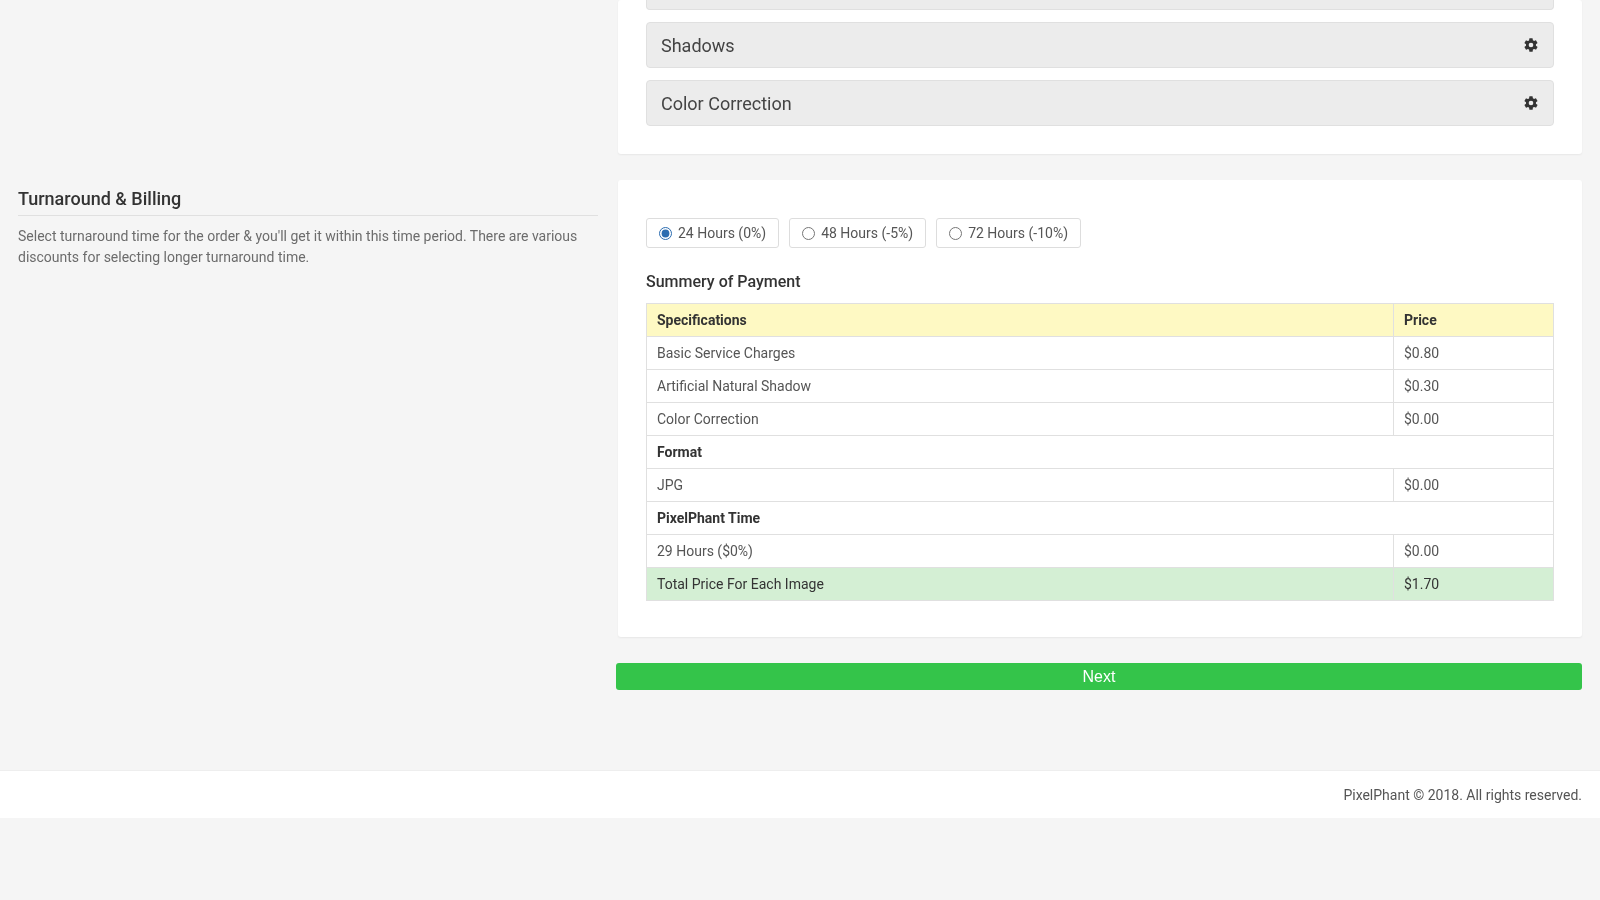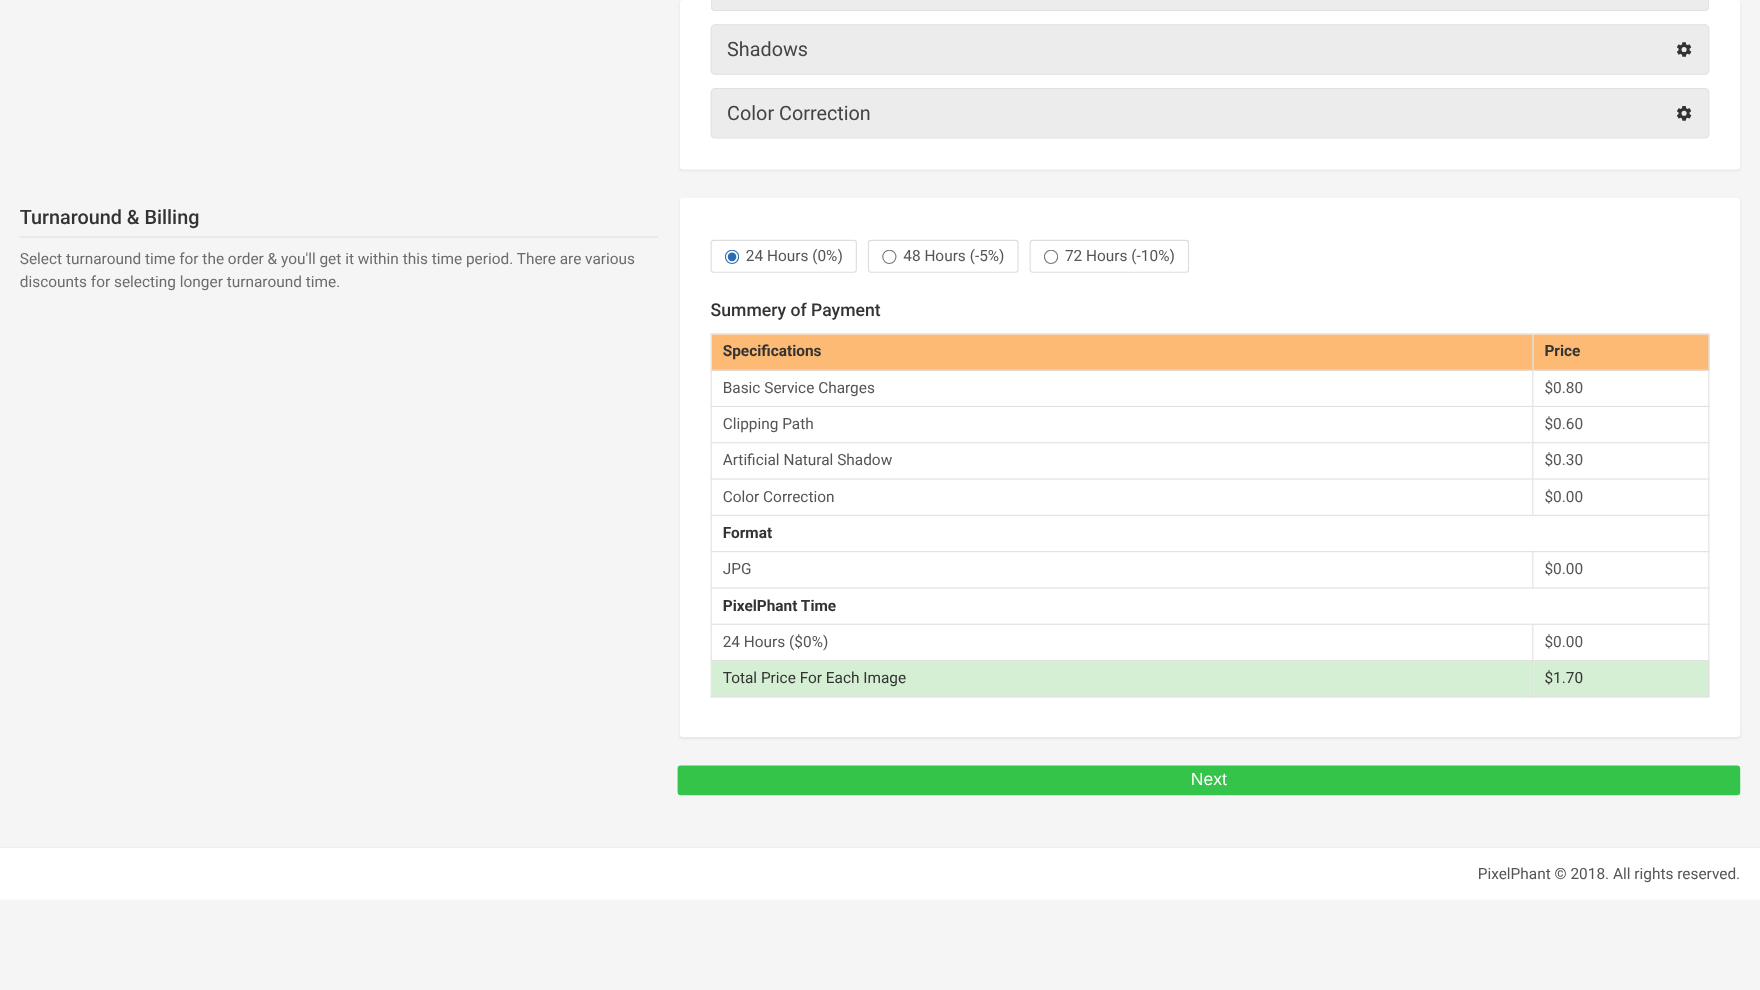--- a/index.html
+++ b/index.html
@@ -110,21 +110,21 @@
   border-collapse: collapse;
 }
 table.summary th, table.summary td {
   border: 1px solid #e0e0e0;
   padding: 8px 10px;
   text-align: left;
   font-size: 14px;
   color: #555;
 }
 table.summary th {
-  background: #fdba74;
+  background: #fef9c3;
   font-weight: 700;
   color: #333;
 }
 table.summary td.section-row {
   font-weight: 700;
   color: #333;
 }
 table.summary tr.total td {
   background: #d4efd4;
   font-weight: 400;
@@ -212,43 +212,39 @@
               <th>Specifications</th>
               <th style="width:160px">Price</th>
             </tr>
           </thead>
           <tbody>
             <tr>
                 <td>Basic Service Charges</td>
                 <td>$0.80</td>
               </tr>
             <tr>
-                <td>Clipping Path</td>
-                <td>$0.60</td>
-              </tr>
-            <tr>
                 <td>Artificial Natural Shadow</td>
                 <td>$0.30</td>
               </tr>
             <tr>
                 <td>Color Correction</td>
                 <td>$0.00</td>
               </tr>
             <tr>
                 <td class="section-row" colspan="2">Format</td>
               </tr>
             <tr>
                 <td>JPG</td>
                 <td>$0.00</td>
               </tr>
             <tr>
                 <td class="section-row" colspan="2">PixelPhant Time</td>
               </tr>
             <tr>
-                <td>24 Hours ($0%)</td>
+                <td>29 Hours ($0%)</td>
                 <td>$0.00</td>
               </tr>
             <tr class="total">
                 <td>Total Price For Each Image</td>
                 <td>$1.70</td>
               </tr>
           </tbody>
         </table>
       </div>
     </div>

